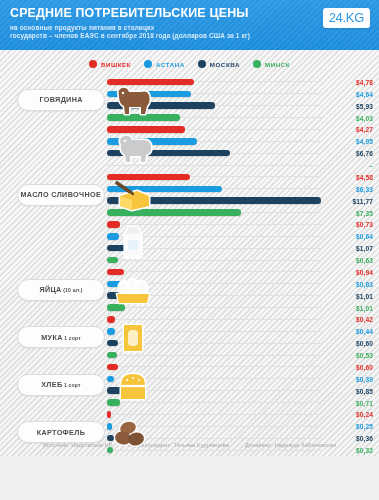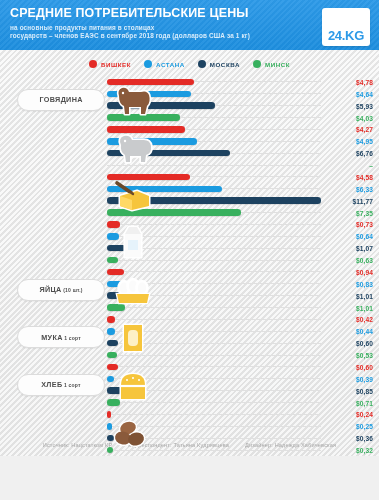--- a/index.html
+++ b/index.html
@@ -44,24 +44,24 @@
     font-size:6.4px;
     font-weight:bold;
     line-height:8.4px;
     letter-spacing:0.15px;
     white-space:nowrap;
   }
   .logo{
     position:absolute;top:8px;right:9px;
     background:#ffffff;
     border-radius:3px;
-    padding:21px 6px 4px 6px;
+    padding:3px 6px 4px 6px;
     color:#2d9ae8;
     font-size:13px;
-    font-weight:bold;
+    font-weight:normal;
     letter-spacing:-0.3px;
     line-height:13px;
     box-shadow:0 1px 2px rgba(0,0,0,0.12);
   }
 
   
   .legend{
     height:24px;
     display:flex;
     align-items:center;
@@ -248,20 +248,23 @@
           <div class="icon">
             <svg viewBox="0 0 52 40">
               <path d="M14 18 Q11 11 17 9 Q23 8 25 13 L35 13 Q43 12 44 19 Q45 26 39 28 L38 35 L34 35 L34 29 L23 29 L23 35 L19 35 L18 28 Q13 25 14 18 Z" fill="none" stroke="#ffffff" stroke-width="3.4" stroke-linejoin="round"></path>
               <path d="M14 18 Q11 11 17 9 Q23 8 25 13 L35 13 Q43 12 44 19 Q45 26 39 28 L38 35 L34 35 L34 29 L23 29 L23 35 L19 35 L18 28 Q13 25 14 18 Z" fill="#c9cbcd"></path>
               <circle cx="18" cy="14" r="1.2" fill="#fff"></circle>
             </svg>
           </div>
         </div>
       </div>
       <div class="group">
+        <div class="pill">
+          <div class="pill-text"><span>МАСЛО СЛИВОЧНОЕ</span></div>
+        </div>
         <div class="bars">
           <div class="row">
             <div class="track"></div>
             <div class="bar" style="background: rgb(228, 43, 38); width: 83.2727px;"></div>
             <div class="value" style="color: rgb(228, 43, 38);">$4,58</div>
           </div>
           <div class="row">
             <div class="track"></div>
             <div class="bar" style="background: rgb(27, 155, 224); width: 115.091px;"></div>
             <div class="value" style="color: rgb(27, 155, 224);">$6,33</div>
@@ -431,20 +434,23 @@
               <path d="M14 20 Q14 9 26 9 Q38 9 38 20 L38 34 L14 34 Z" fill="#f6c53c"></path>
               <path d="M14 21 L38 21" stroke="#ffffff" stroke-width="2.2"></path>
               <circle cx="20" cy="15" r="1" fill="#fff"></circle>
               <circle cx="26" cy="13" r="1" fill="#fff"></circle>
               <circle cx="32" cy="15" r="1" fill="#fff"></circle>
             </svg>
           </div>
         </div>
       </div>
       <div class="group">
+        <div class="pill">
+          <div class="pill-text"><span>КАРТОФЕЛЬ</span></div>
+        </div>
         <div class="bars">
           <div class="row">
             <div class="track"></div>
             <div class="bar" style="background: rgb(228, 43, 38); width: 4.36364px;"></div>
             <div class="value" style="color: rgb(228, 43, 38);">$0,24</div>
           </div>
           <div class="row">
             <div class="track"></div>
             <div class="bar" style="background: rgb(27, 155, 224); width: 4.54545px;"></div>
             <div class="value" style="color: rgb(27, 155, 224);">$0,25</div>

